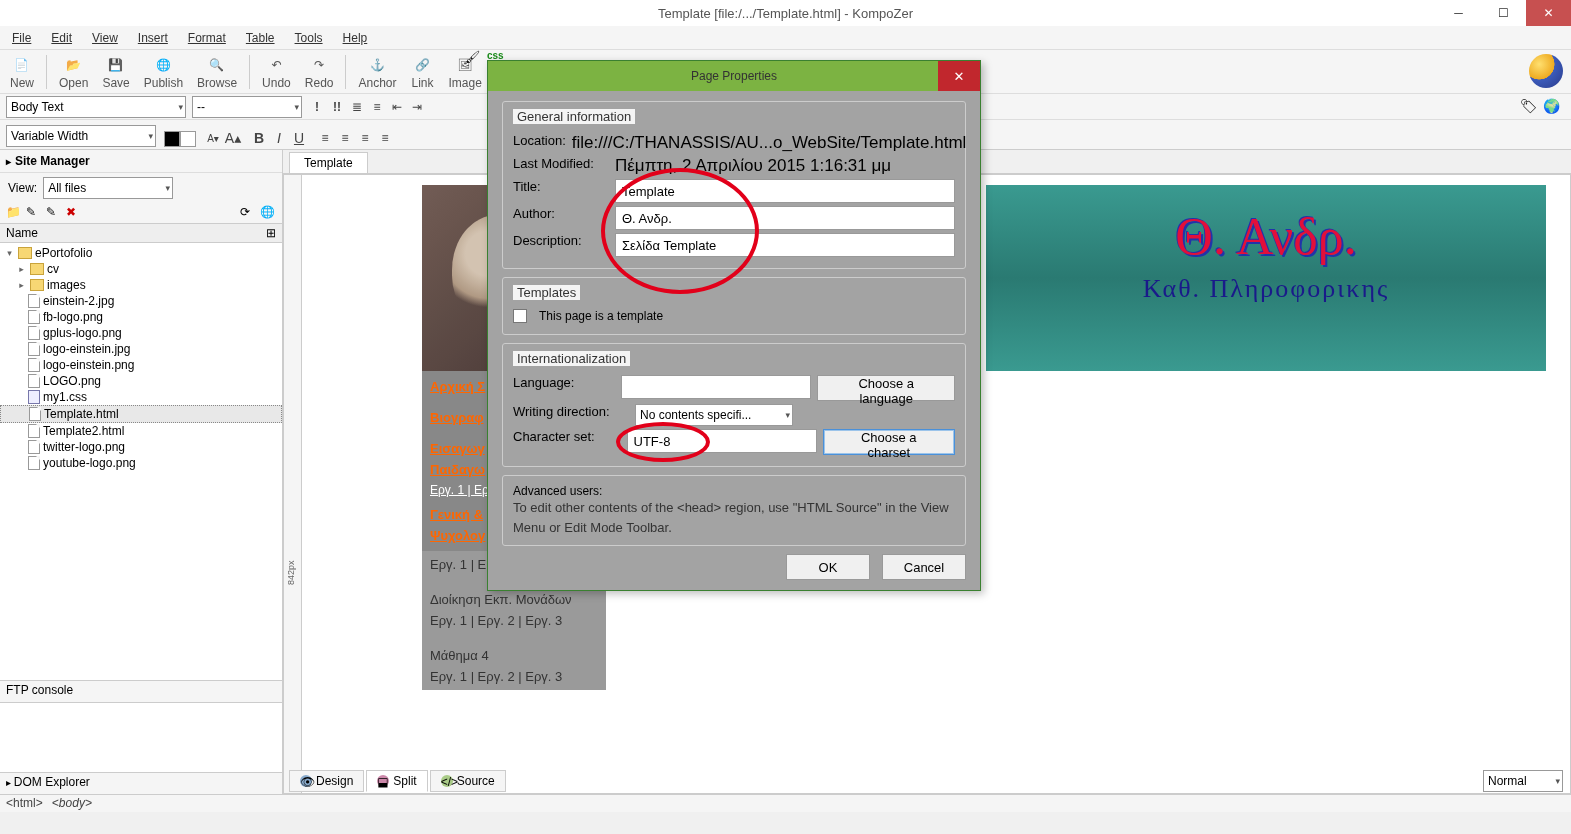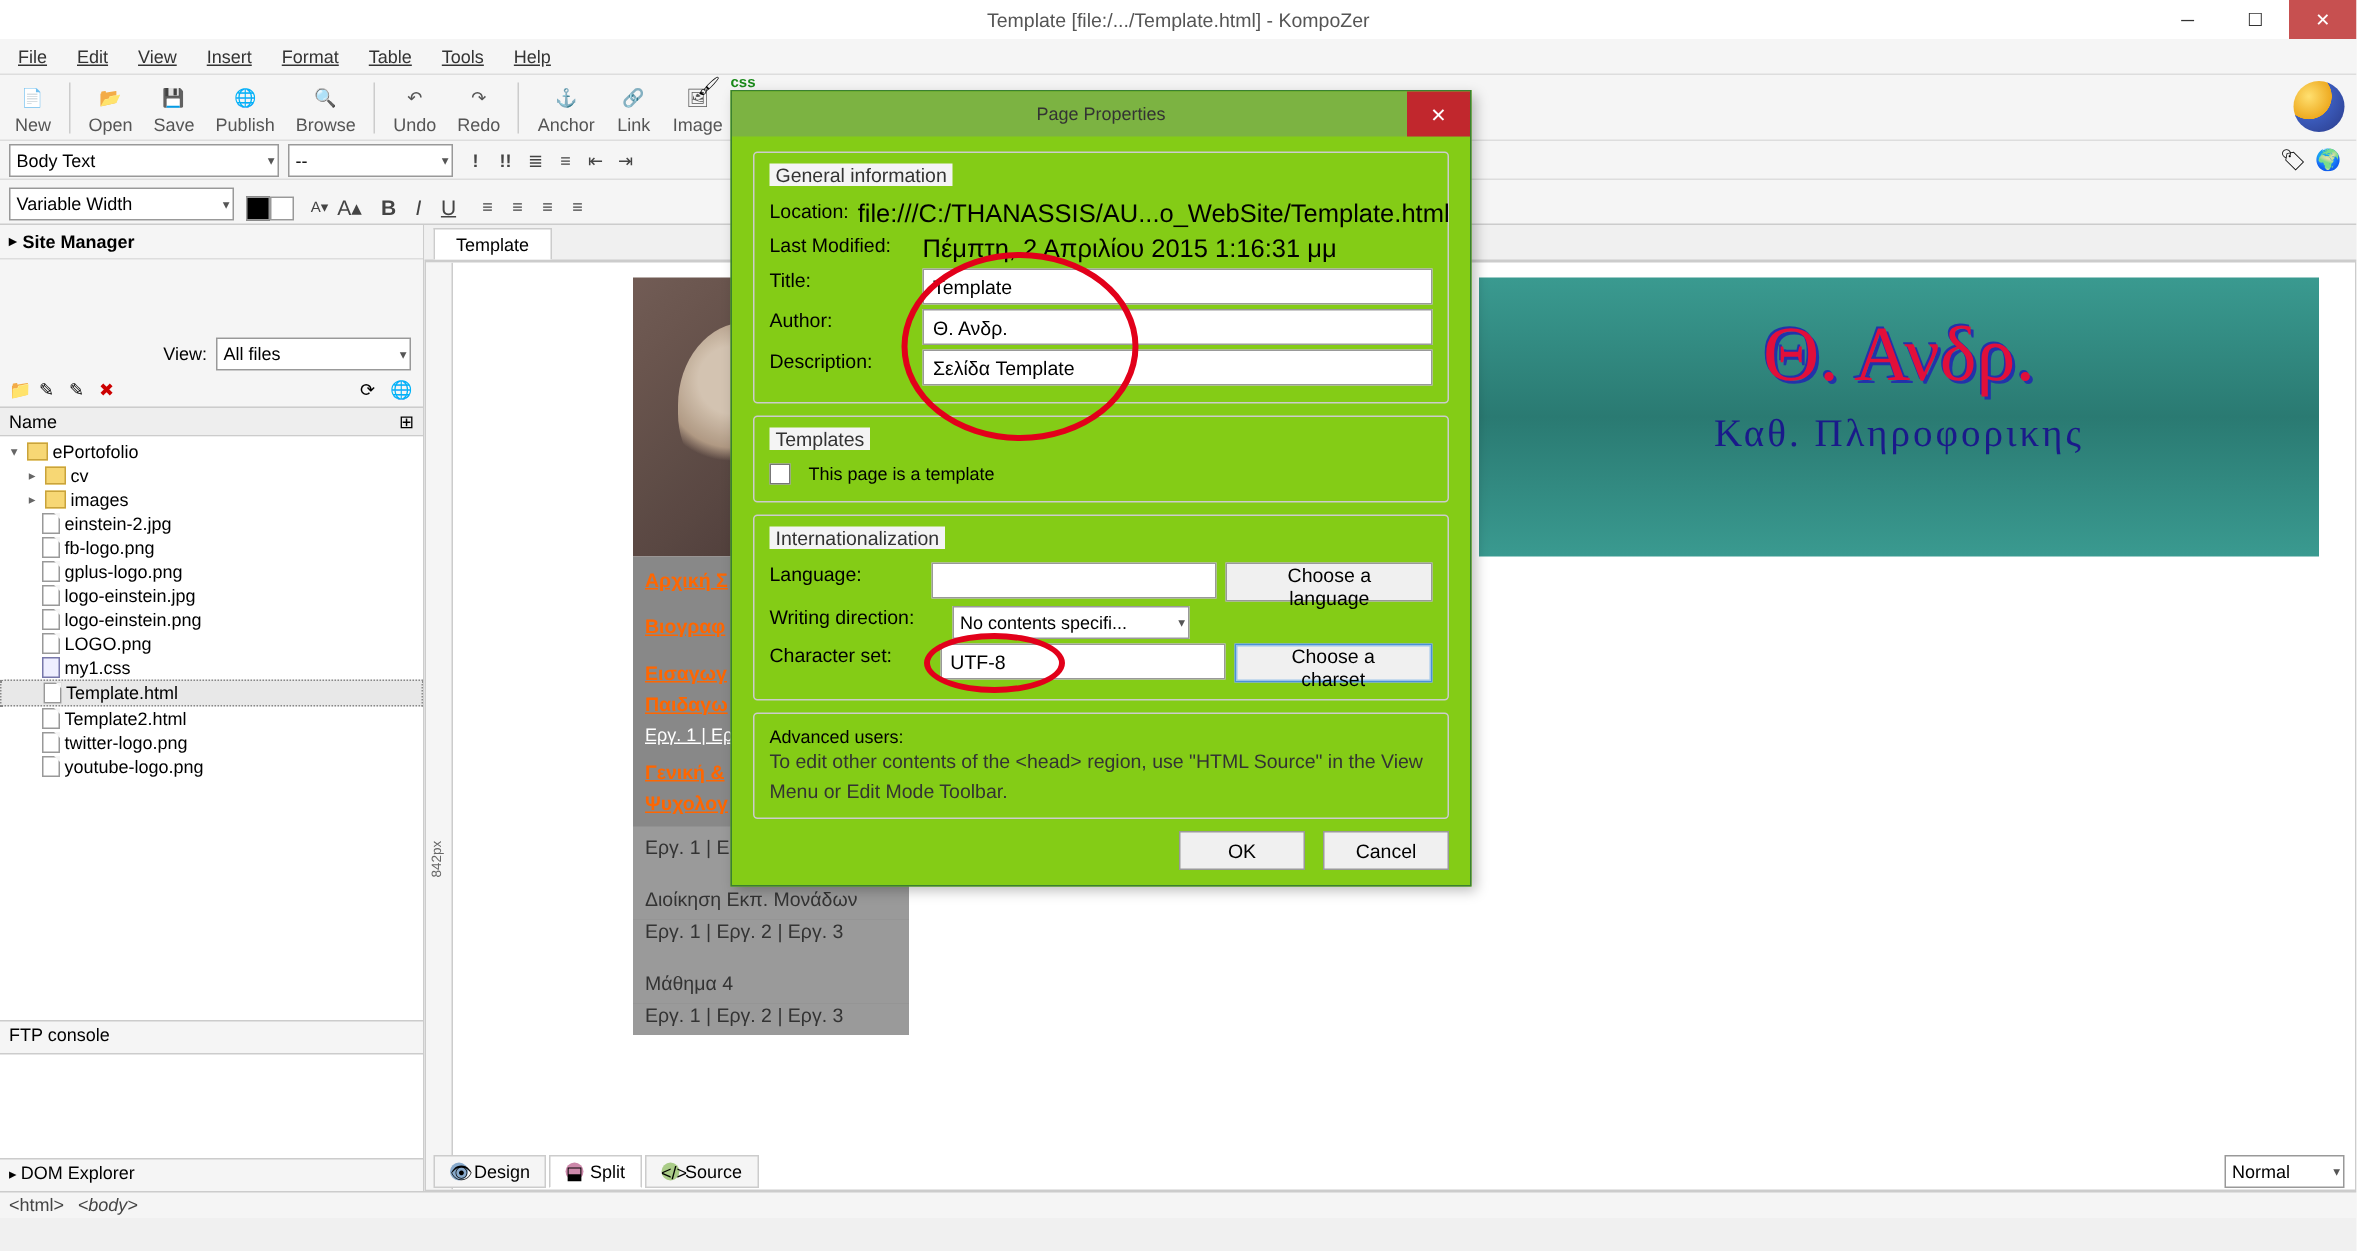--- a/index.html
+++ b/index.html
@@ -37,21 +37,21 @@
 .itxt { font-style:italic; font-size:14px;}
 .utxt { text-decoration:underline; font-size:14px;}
 
 
 .mainarea { display: flex; height: calc(834px - 26px - 24px - 44px - 26px - 30px - 22px - 18px); }
 
 
 .sidebar { width: 283px; background: #f5f5f5; display:flex; flex-direction:column; border-right:1px solid #ccc;}
 .smhdr { padding: 4px 6px; font-weight:bold; font-size:13px; border-bottom:1px solid #ddd; display:flex; align-items:center;}
 .smhdr::before { content:"▸"; margin-right:4px; font-size:10px;}
-.smview { padding:4px 8px; display:flex; align-items:center; justify-content:flex-end; gap:6px;margin-top:48px;}
+.smview { padding:4px 8px; display:flex; align-items:center; justify-content:flex-start; gap:6px;}
 .smtools { padding:2px 6px; display:flex; gap:4px; align-items:center;}
 .smtools .ti { width:16px; height:16px; }
 .namehdr { background:#eee; padding:2px 6px; display:flex; justify-content:space-between; border-top:1px solid #ccc; border-bottom:1px solid #ccc;}
 .tree { flex:1; background:#fff; overflow:auto; padding:2px 0;}
 .treeitem { display:flex; align-items:center; padding:1px 4px; gap:3px; font-size:12px; white-space:nowrap;}
 .treeitem.sel { background:#e8e8e8; border:1px dotted #888;}
 .twist { width:11px; font-size:9px; color:#666; text-align:center;}
 .foldico { width:14px; height:12px; background:#f7d774; border:1px solid #c9a33b;}
 .fileico { width:12px; height:14px; background:#fff; border:1px solid #999; position:relative;}
 .fileico::after{content:""; position:absolute; right:-1px; top:-1px; border-style:solid; border-width:0 4px 4px 0; border-color:transparent #f5f5f5 transparent transparent;}
@@ -84,21 +84,21 @@
 .vtab { background:#f5f5f5; border:1px solid #ccc; padding:3px 10px; font-size:12px; display:flex; align-items:center; gap:4px;}
 .vtab.sel { background:#fff; border-bottom-color:#fff;}
 .vtab .vi { width:12px; height:12px; border-radius:50%;}
 .normsel { position:absolute; bottom:2px; right:8px;}
 
 
 .statusbar { height: 18px; background:#f5f5f5; border-top:1px solid #ccc; font-size:11px; padding:1px 6px; color:#444; font-style:italic;}
 .statusbar i:first-child{font-style:normal;}
 
 
-.dialog { position:absolute; left:487px; top:60px; width:494px; background:#84cc16; border:1px solid #3a8030; box-shadow:3px 3px 8px rgba(0,0,0,.25); z-index:100;}
+.dialog { position:absolute; left:487px; top:60px; width:494px; background:#a3a3a3; border:1px solid #3a8030; box-shadow:3px 3px 8px rgba(0,0,0,.25); z-index:100;}
 .dlg-title { height:30px; background:#7cb342; color:#333; font-size:15px; display:flex; align-items:center; justify-content:center; position:relative;}
 .dlg-title .close { position:absolute; right:0; top:0; width:42px; height:30px; background:#c1272d; color:#fff; display:flex; align-items:center; justify-content:center; font-size:13px;}
 .dlg-body { padding:10px 14px;}
 .fieldset { border:1px solid #ccc; border-radius:3px; padding:8px 10px; margin-bottom:8px;}
 .fieldset .legend { font-size:13px; color:#333; margin:-16px 0 6px 0; background:#f4f4f4; display:inline-block; padding:0 4px;}
 .frow { display:flex; align-items:flex-start; margin:3px 0; gap:6px;}
 .flabel { width:96px; font-size:13px;}
 .fval { flex:1; font-size:17px;}
 .finput { flex:1; height:24px; border:1px solid #999; background:#fff; padding:0 6px; font-size:13px;}
 .checkbox { width:14px; height:14px; border:1px solid #777; background:#fff; display:inline-block; margin-right:6px;}

